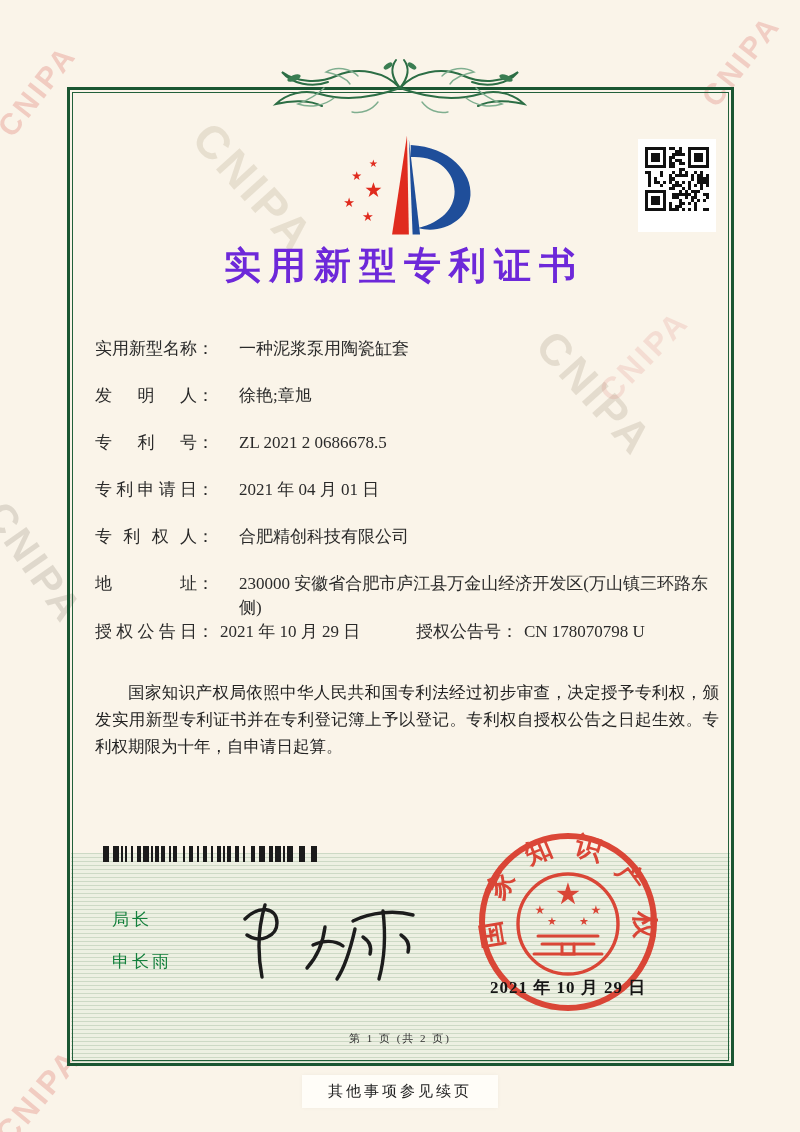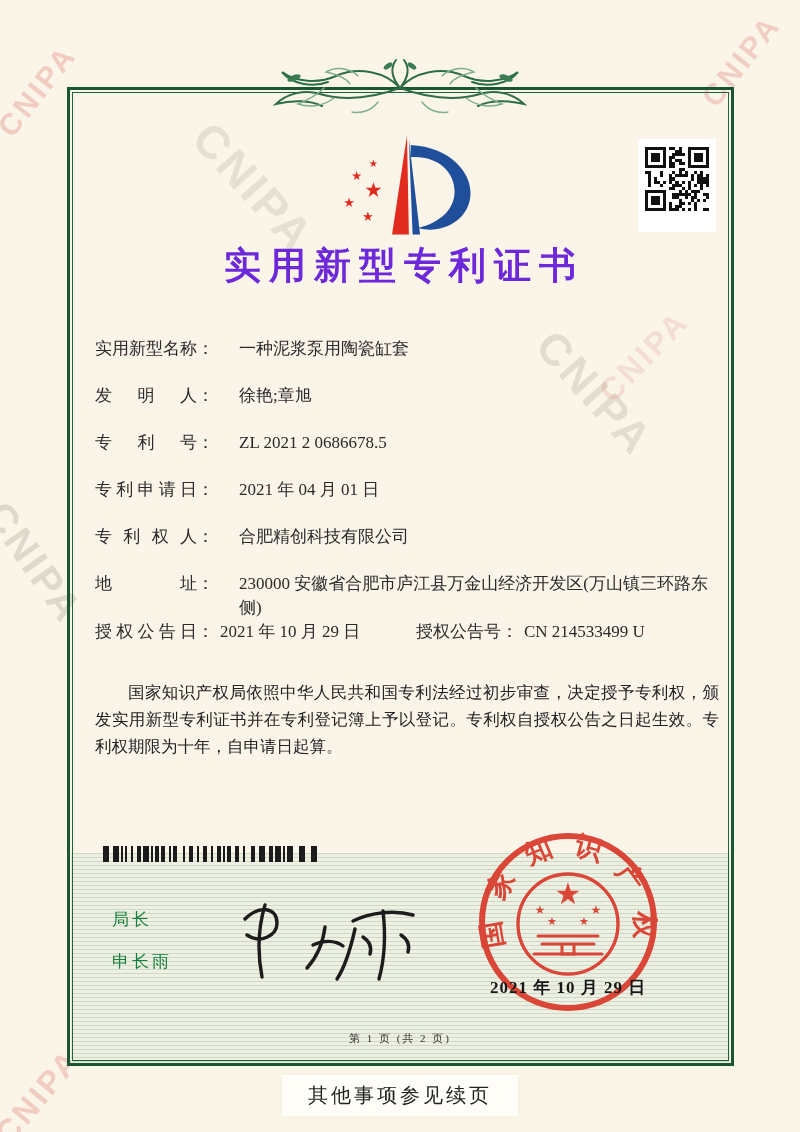--- a/index.html
+++ b/index.html
@@ -64,21 +64,21 @@
   .seal{position:absolute;left:478px;top:832px;width:180px;height:180px;}
   .seal svg{position:absolute;inset:0;opacity:.93;}
   .sealdate{
     position:absolute;left:-14px;right:-14px;top:144px;text-align:center;
     font-size:17px;font-weight:bold;color:#161616;letter-spacing:1px;
   }
   
   .pagenum{position:absolute;left:0;right:0;top:1031px;text-align:center;font-size:11px;letter-spacing:2px;color:#333;}
   .contnote{
     position:absolute;left:50%;top:1075px;transform:translateX(-50%);
-    background:#fffdf8;padding:7px 26px;font-size:20px;letter-spacing:3px;color:#222;
+    background:#fffdf8;padding:7px 26px;font-size:15px;letter-spacing:3px;color:#222;
     box-shadow:0 0 4px rgba(0,0,0,0.04);
   }
 </style>
 </head>
 <body>
 
 <div class="page">
 
   <span class="wm" style="left:-16px;top:74px;font-size:30px;color:rgba(224,130,120,.35);transform:rotate(-52deg);">CNIPA</span>
   <span class="wm" style="left:688px;top:44px;font-size:30px;color:rgba(224,130,120,.33);transform:rotate(-52deg);">CNIPA</span>
@@ -300,21 +300,21 @@
       <span class="flabel">地址</span>
       <span class="fcolon">：</span>
       <span class="fvalue" style="max-width:496px;">230000 安徽省合肥市庐江县万金山经济开发区(万山镇三环路东侧)</span>
     </div>
     <div class="frow">
       <span class="flabel">授权公告日</span>
       <span class="fcolon">：</span>
       <span class="gvalue">2021 年 10 月 29 日</span>
       <span class="glabel2">授权公告号</span>
       <span class="fcolon">：</span>
-      <span>CN 214533499 U</span>
+      <span>CN 178070798 U</span>
     </div>
   </div>
 
   <div class="bodytext">
     <p>国家知识产权局依照中华人民共和国专利法经过初步审查，决定授予专利权，颁发实用新型专利证书并在专利登记簿上予以登记。专利权自授权公告之日起生效。专利权期限为十年，自申请日起算。</p>
   </div>
 
   <div class="barcode" id="barcode"><svg viewBox="0 0 107 16" width="100%" height="100%" preserveAspectRatio="none" fill="#1b1b1b">
         <rect x="0" y="0" width="3" height="16"></rect>
         <rect x="5" y="0" width="3" height="16"></rect>

